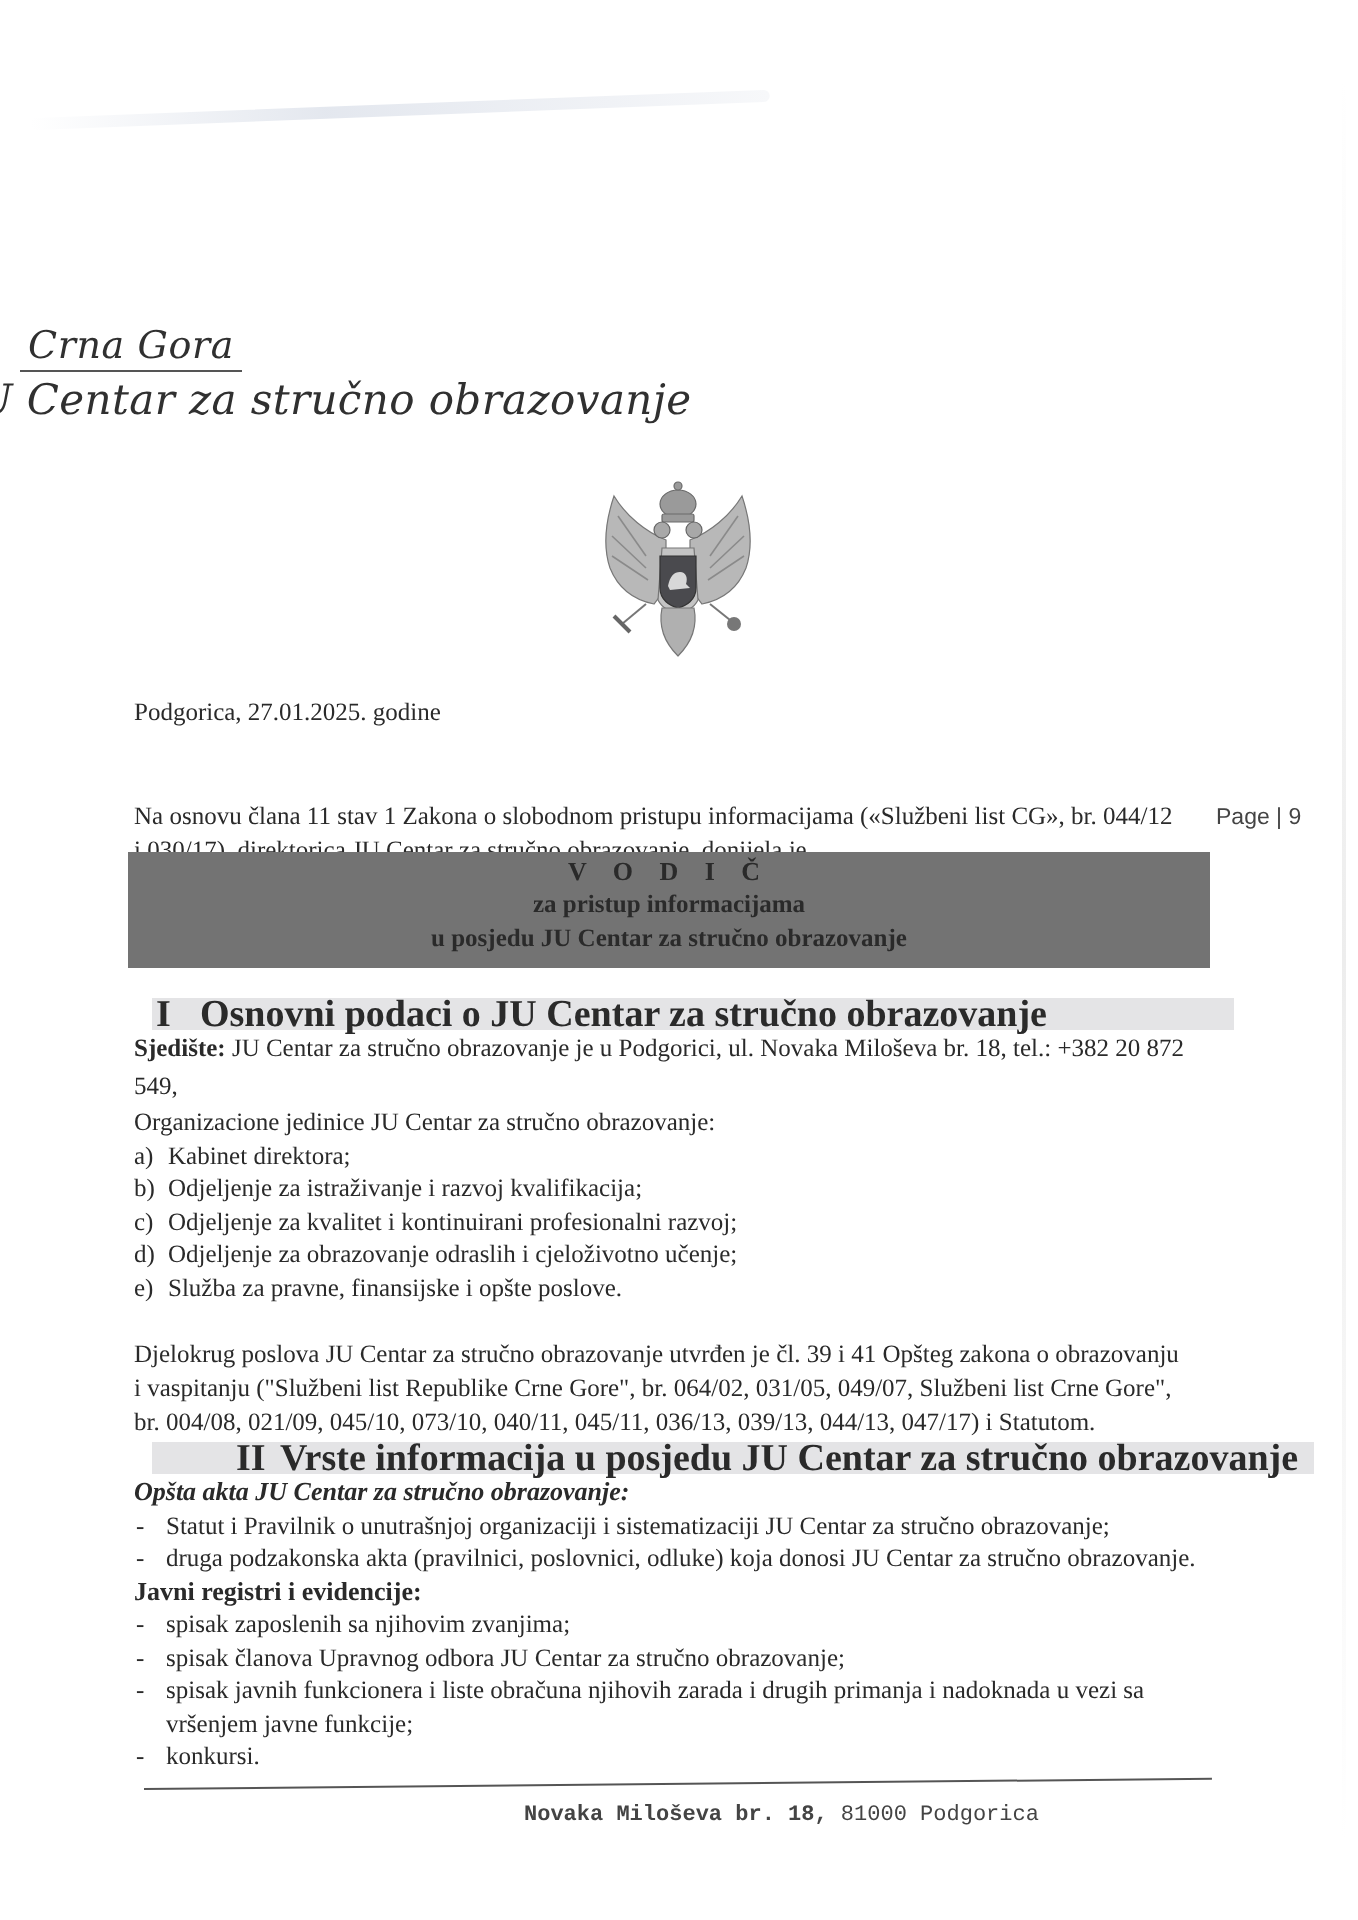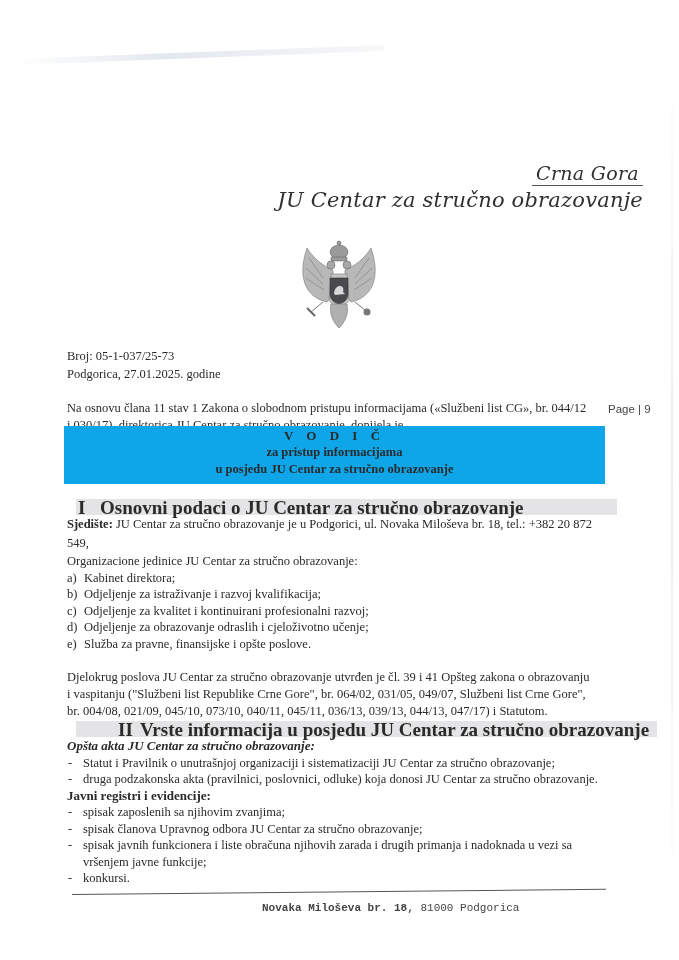--- a/index.html
+++ b/index.html
@@ -10,39 +10,39 @@
   }
   .scan-smudge {
     position: absolute; left: 15px; top: 52px; width: 370px; height: 6px;
     background: linear-gradient(90deg, rgba(210,215,225,0) 0%, rgba(205,212,225,0.55) 40%, rgba(215,220,230,0.2) 100%);
     transform: rotate(-2.2deg); border-radius: 3px;
   }
   .right-edge {
     position: absolute; right: 6px; top: 40px; width: 2px; height: 880px;
     background: linear-gradient(180deg, rgba(225,225,225,0.0), rgba(225,225,225,0.6), rgba(225,225,225,0.0));
   }
-  .letterhead { position: absolute; left: 0; top: 162px; width: 643px; text-align: right; }
+  .letterhead { position: absolute; left: 0; top: 162px; width: 643px; text-align: left; }
   .lh-country {
     font-family: "DejaVu Serif", serif; font-style: italic; font-size: 19px; color: #303030;
     display: inline-block; padding: 0 4px 1px 4px; border-bottom: 1px solid #555;
     letter-spacing: 0.3px; margin-left: 10px;
   }
   .lh-org {
     font-family: "DejaVu Serif", serif; font-style: italic; font-size: 21px; color: #303030;
     margin-top: 2px; letter-spacing: 0.2px; margin-left: -20px;
   }
   .coat { position: absolute; left: 293px; top: 238px; width: 92px; height: 96px; }
   .meta { position: absolute; left: 67px; top: 347px; font-size: 12.5px; line-height: 18px; }
   .intro { position: absolute; left: 67px; top: 400px; width: 530px; font-size: 12.5px; line-height: 17px; }
   .page-no {
     position: absolute; left: 608px; top: 403px; font-family: "Liberation Sans", sans-serif;
     font-size: 11.5px; color: #444;
   }
   .title-band {
-    position: absolute; left: 64px; top: 426px; width: 541px; height: 58px; background: #0ea5e9;
+    position: absolute; left: 64px; top: 426px; width: 541px; height: 58px; background: #737373;
     text-align: center; font-weight: bold; font-size: 12.5px; line-height: 17px;
   }
   .title-band .vodic { letter-spacing: 5px; font-size: 13px; padding-top: 1px; }
   .sec-band {
     position: absolute; left: 76px; width: 541px; height: 16px; background: #e4e4e6;
     font-weight: bold; font-size: 19px; line-height: 18px;
   }
   .sec-band .num { display: inline-block; width: 22px; padding-left: 2px; }
   .body-block { position: absolute; left: 67px; width: 540px; font-size: 12.5px; line-height: 16.5px; }
   .body-block .b { font-weight: bold; }
@@ -111,21 +111,20 @@
     <g stroke="#777" stroke-width="1" fill="none">
       <path d="M30 64 L18 74"></path>
         <path d="M62 64 L72 72"></path>
     </g>
     <circle cx="74" cy="74" r="3.5" fill="#777"></circle>
     <path d="M14 70 L22 78" stroke="#666" stroke-width="2"></path>
   </svg>
 </div>
 
 <div class="meta">
-  <div>Broj: 05-1-037/25-73</div>
   <div>Podgorica, 27.01.2025. godine</div>
 </div>
 
 <div class="intro">
   <div>Na osnovu člana 11 stav 1 Zakona o slobodnom pristupu informacijama («Službeni list CG», br. 044/12</div>
   <div>i 030/17), direktorica JU Centar za stručno obrazovanje, donijela je</div>
 </div>
 
 <div class="page-no">Page | 9</div>
 

